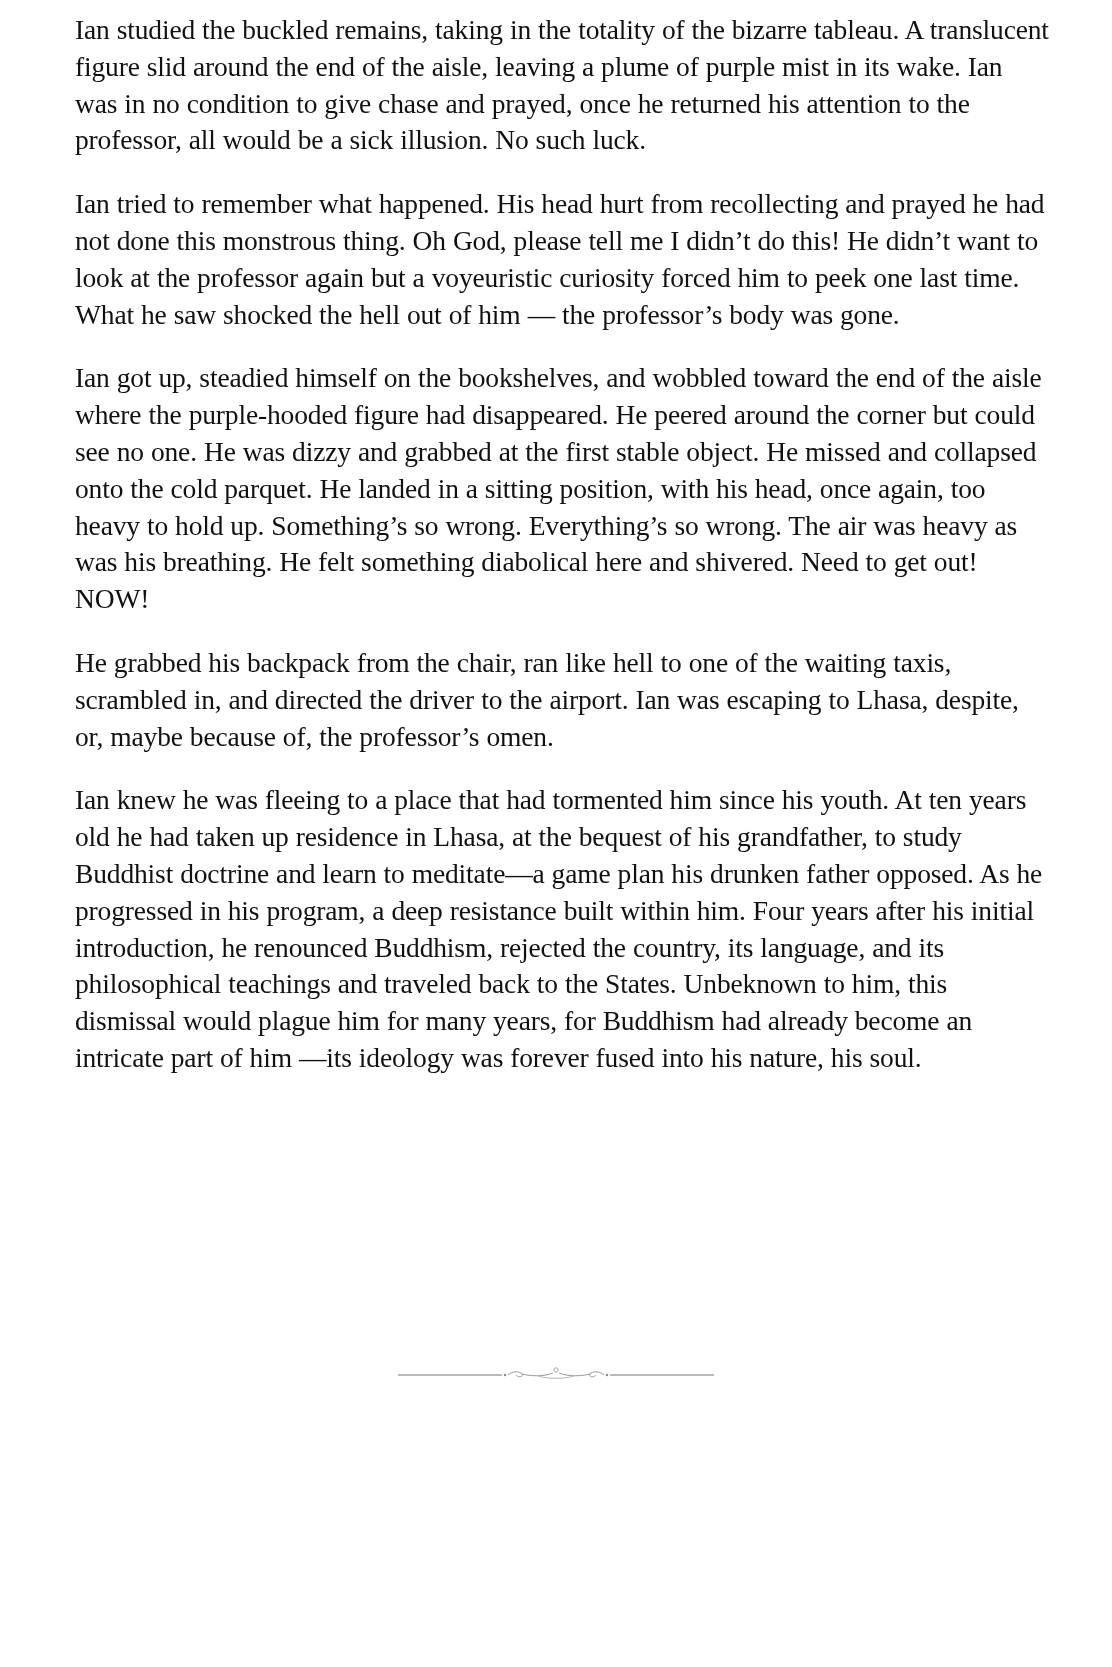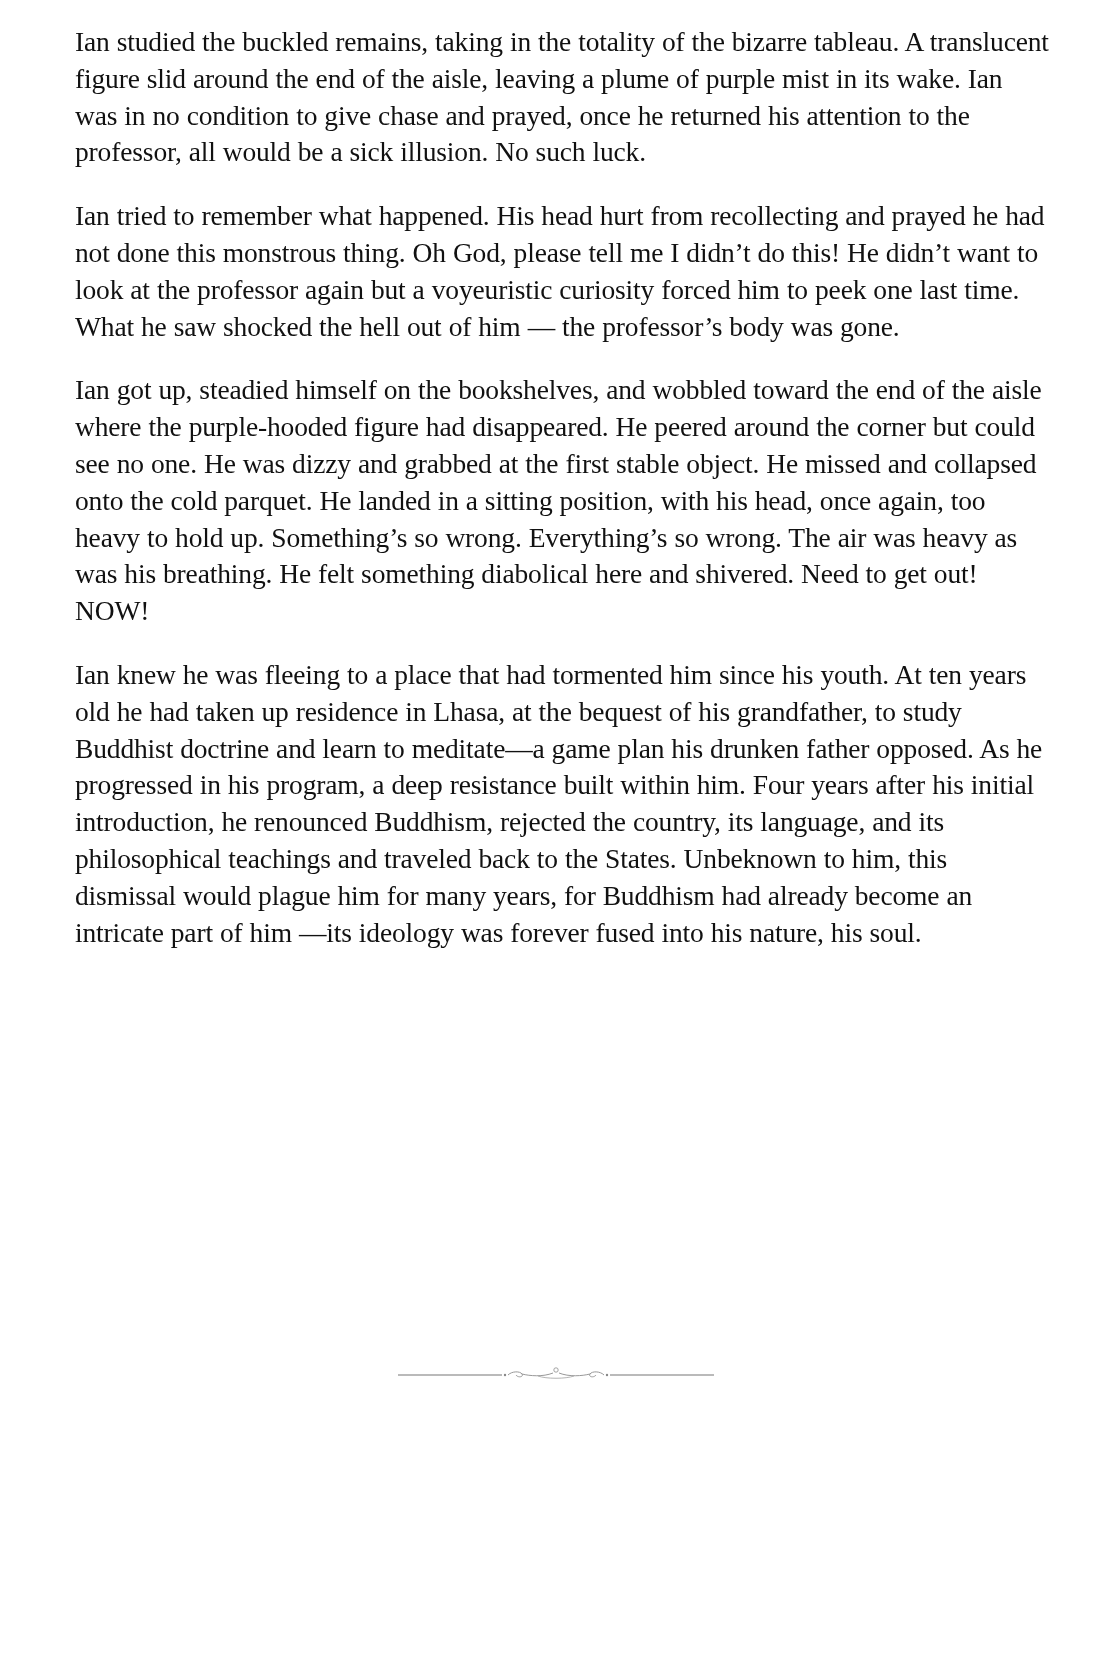--- a/index.html
+++ b/index.html
@@ -11,21 +11,21 @@
       width: 1112px;
       height: 1667px;
       position: relative;
       overflow: hidden;
       font-family: "Liberation Serif", "DejaVu Serif", serif;
       color: #111111;
     }
     .page {
       position: absolute;
       left: 75px;
-      top: 24px;
+      top: 12px;
       width: 975px;
     }
     .para {
       margin: 0 0 27px 0;
       font-size: 27.5px;
       line-height: 36.8px;
       letter-spacing: -0.15px;
       word-spacing: 0.3px;
     }
     .ornament {
@@ -39,20 +39,21 @@
       display: block;
     }
   </style>
 </head>
 <body>
 
 <div class="page">
   <p class="para">Ian studied the buckled remains, taking in the totality of the bizarre tableau. A translucent figure slid around the end of the aisle, leaving a plume of purple mist in its wake. Ian was in no condition to give chase and prayed, once he returned his attention to the professor, all would be a sick illusion. No such luck.</p>
   <p class="para">Ian tried to remember what happened. His head hurt from recollecting and prayed he had not done this monstrous thing. Oh God, please tell me I didn’t do this!  He didn’t want to look at the professor again but a voyeuristic curiosity forced him to peek one last time. What he saw shocked the hell out of him — the professor’s body was gone.</p>
   <p class="para">Ian got up, steadied himself on the bookshelves, and wobbled toward the end of the aisle where the purple-hooded figure had disappeared. He peered around the corner but could see no one. He was dizzy and grabbed at the first stable object. He missed and collapsed onto the cold parquet. He landed in a sitting position, with his head, once again, too heavy to hold up. Something’s so wrong. Everything’s so wrong. The air was heavy as was his breathing. He felt something diabolical here and shivered. Need to get out! NOW!</p>
+  <p class="para">He grabbed his backpack from the chair, ran like hell to one of the waiting taxis, scrambled in, and directed the driver to the airport. Ian was escaping to Lhasa, despite, or, maybe because of, the professor’s omen.</p>
   <p class="para">Ian knew he was fleeing to a place that had tormented him since his youth. At ten years old he had taken up residence in Lhasa, at the bequest of his grandfather, to study Buddhist doctrine and learn to meditate—a game plan his drunken father opposed. As he progressed in his program, a deep resistance built within him. Four years after his initial introduction, he renounced Buddhism, rejected the country, its language, and its philosophical teachings and traveled back to the States. Unbeknown to him, this dismissal would plague him for many years, for Buddhism had already become an intricate part of him —its ideology was forever fused into his nature, his soul.</p>
 </div>
 
 <div class="ornament">
   <svg width="316" height="20" viewBox="0 0 316 20">
     <line x1="0" y1="11" x2="104" y2="11" stroke="#777" stroke-width="1.2"></line>
     <line x1="212" y1="11" x2="316" y2="11" stroke="#777" stroke-width="1.2"></line>
     <circle cx="107" cy="11" r="1.2" fill="#888"></circle>
     <circle cx="209" cy="11" r="1.2" fill="#888"></circle>
     <path d="M110 11 C114 7, 122 7, 124 10 C126 13, 120 14, 118 11 M124 10 C132 12, 145 13, 155 9" fill="none" stroke="#999" stroke-width="1"></path>

